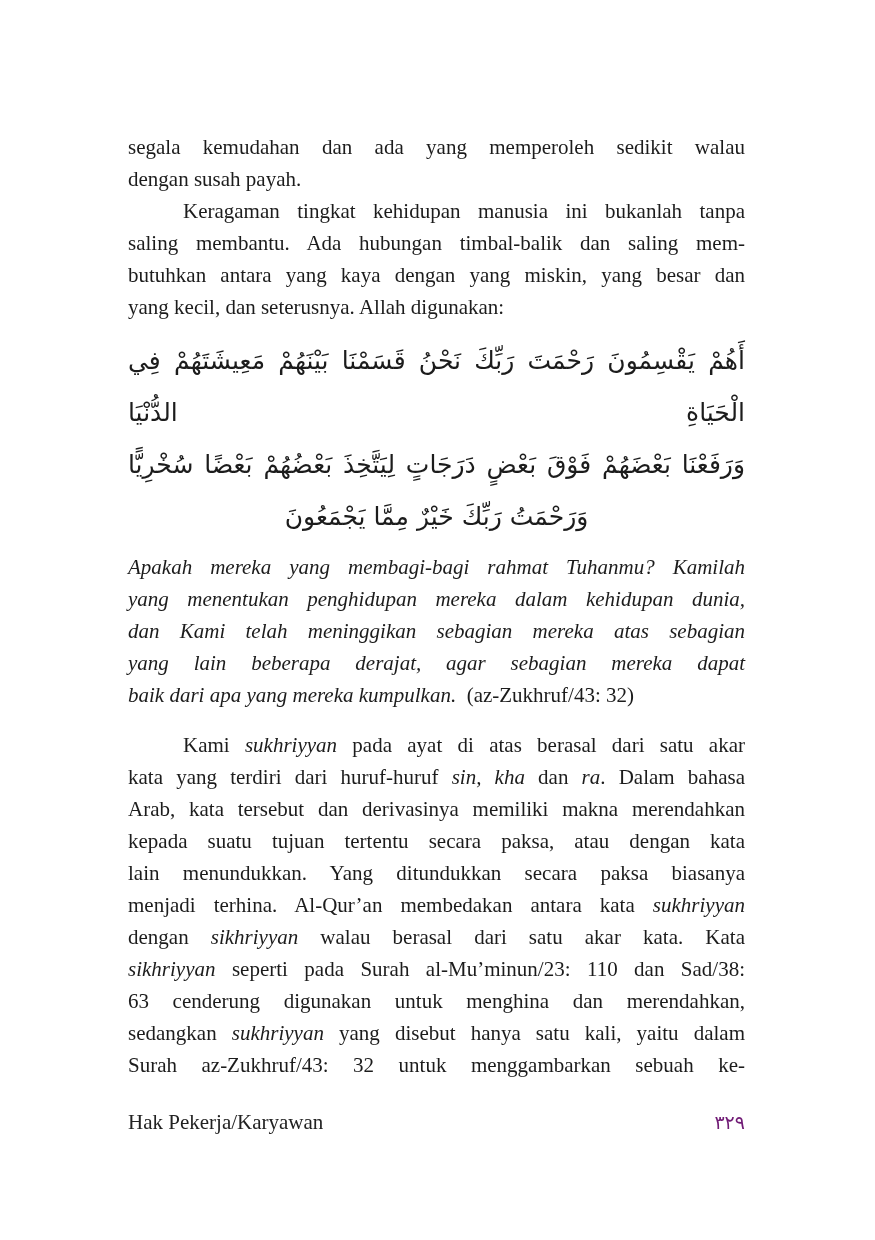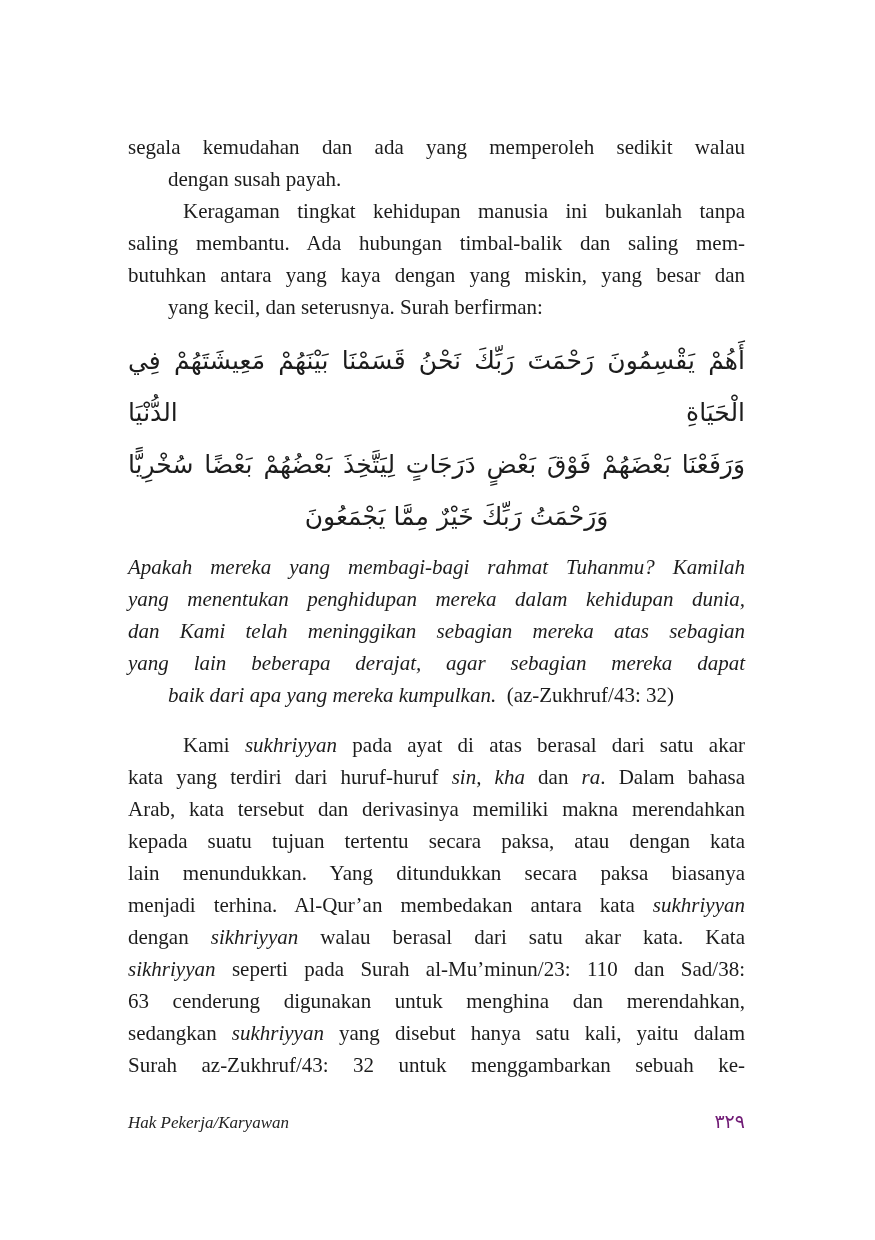--- a/index.html
+++ b/index.html
@@ -25,21 +25,20 @@
   .para {
     font-size: 21px;
     line-height: 32px;
   }
   .line {
     text-align: justify;
     text-align-last: justify;
   }
   .line.end {
     text-align-last: left;
-    margin-left: 40px;
   }
   .line.center {
     text-align: center;
     text-align-last: center;
   }
   .line.indent {
     text-indent: 55px;
   }
   .it {
     font-style: italic;
@@ -57,22 +56,21 @@
   .footer {
     position: absolute;
     left: 128px;
     top: 1110px;
     width: 617px;
     display: flex;
     justify-content: space-between;
     align-items: baseline;
   }
   .running-title {
-    font-style: italic;
-    font-size: 17px;
+    font-size: 21px;
     color: #222222;
   }
   .page-number {
     font-family: "DejaVu Sans", sans-serif;
     font-size: 19px;
     color: #701a75;
   }
 </style>
 </head>
 <body>
@@ -80,21 +78,21 @@
 <div class="page">
   <div class="content">
     <div class="para">
         <div class="line"><span>segala kemudahan dan ada yang memperoleh sedikit walau</span></div>
         <div class="line end"><span>dengan susah payah.</span></div>
       </div>
     <div class="para">
         <div class="line indent"><span>Keragaman tingkat kehidupan manusia ini bukanlah tanpa</span></div>
         <div class="line"><span>saling membantu. Ada hubungan timbal-balik dan saling mem-</span></div>
         <div class="line"><span>butuhkan antara yang kaya dengan yang miskin, yang besar dan</span></div>
-        <div class="line end"><span>yang kecil, dan seterusnya. Surah berfirman:</span></div>
+        <div class="line end"><span>yang kecil, dan seterusnya. Allah digunakan:</span></div>
       </div>
     <div class="arabic">
         <div class="line"><span>أَهُمْ يَقْسِمُونَ رَحْمَتَ رَبِّكَ نَحْنُ قَسَمْنَا بَيْنَهُمْ مَعِيشَتَهُمْ فِي الْحَيَاةِ الدُّنْيَا</span></div>
         <div class="line"><span>وَرَفَعْنَا بَعْضَهُمْ فَوْقَ بَعْضٍ دَرَجَاتٍ لِيَتَّخِذَ بَعْضُهُمْ بَعْضًا سُخْرِيًّا</span></div>
         <div class="line end center"><span>وَرَحْمَتُ رَبِّكَ خَيْرٌ مِمَّا يَجْمَعُونَ</span></div>
       </div>
     <div class="para">
         <div class="line"><span class="it">Apakah mereka yang membagi-bagi rahmat Tuhanmu? Kamilah</span></div>
         <div class="line"><span class="it">yang menentukan penghidupan mereka dalam kehidupan dunia,</span></div>
         <div class="line"><span class="it">dan Kami telah meninggikan sebagian mereka atas sebagian</span></div>

